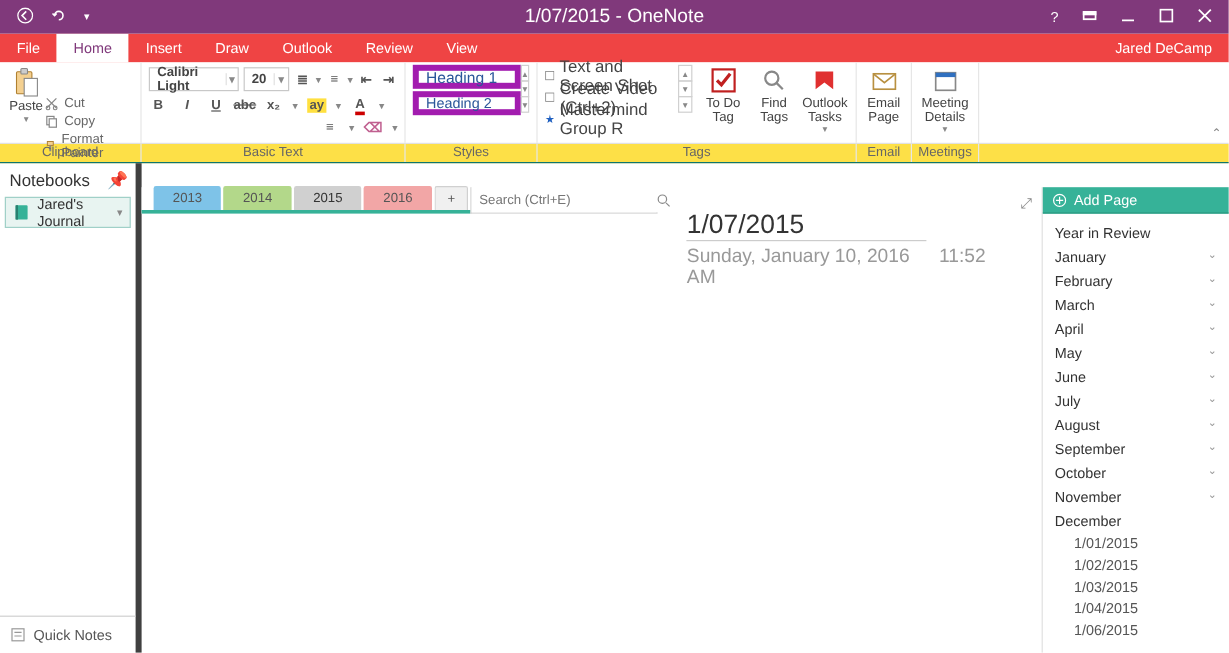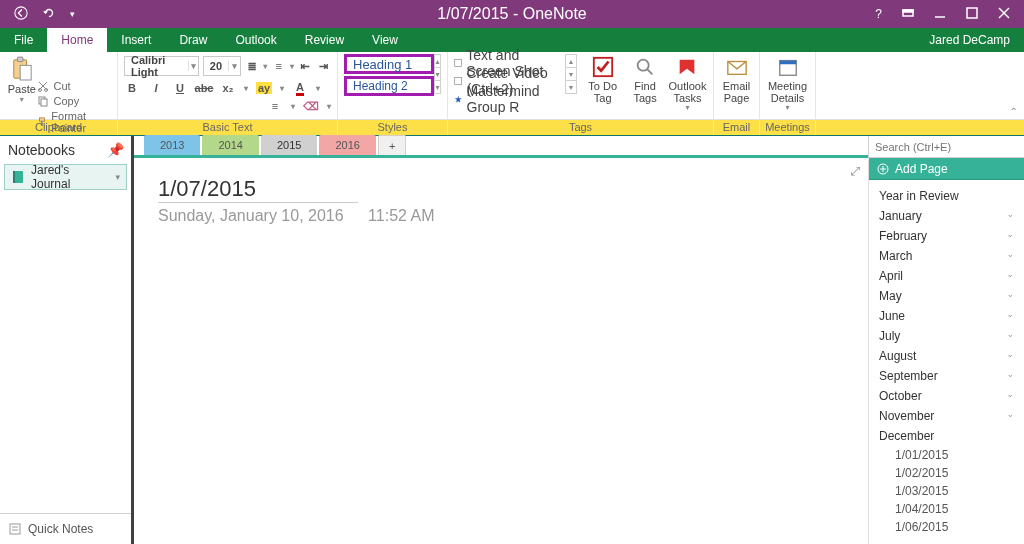--- a/index.html
+++ b/index.html
@@ -7,21 +7,21 @@
 
 
 .titlebar { height: 28px; background: #80397b; display: flex; align-items: center; color: #fff; position: relative; }
 .titlebar .tb-left { display: flex; gap: 14px; padding-left: 14px; align-items: center; }
 .titlebar .tb-left svg { width: 14px; height: 14px; fill: #fff; }
 .titlebar .tb-title { position: absolute; left: 50%; transform: translateX(-50%); font-size: 16px; }
 .titlebar .tb-right { margin-left: auto; display: flex; gap: 20px; padding-right: 14px; align-items: center; }
 .titlebar .tb-right svg { width: 12px; height: 12px; stroke: #fff; fill: none; stroke-width: 1.5; }
 
 
-.tabsrow { height: 24px; background: #15803d; display: flex; align-items: stretch; color: #fff; font-size: 12px; }
+.tabsrow { height: 24px; background: #ef4444; display: flex; align-items: stretch; color: #fff; font-size: 12px; }
 .tabsrow .tab { padding: 0 14px; display: flex; align-items: center; cursor: pointer; }
 .tabsrow .tab.active { background: #fff; color: #80397b; }
 .tabsrow .username { margin-left: auto; padding-right: 14px; display: flex; align-items: center; }
 
 
 .ribbon { height: 68px; background: #fff; border-bottom: 1px solid #e1e1e1; display: flex; }
 .group { border-right: 1px solid #e6e6e6; padding: 2px 6px 0 6px; display: flex; flex-direction: column; }
 .group-body { flex: 1; display: flex; align-items: flex-start; }
 .ribbon-labels { height: 16px; background: #fde047; border-bottom: 1px solid #0f766e; display: flex; font-size: 11px; color: #666; }
 .ribbon-labels div { text-align: center; border-right: 1px solid #e6e6e6; line-height: 14px; }
@@ -33,33 +33,33 @@
 .cut-col div { display: flex; align-items: center; gap: 4px; }
 .cut-col svg { width: 12px; height: 12px; }
 
 .font-box { display: inline-flex; border: 1px solid #c8c8c8; height: 20px; align-items: center; font-size: 11px; background: #fff; }
 .font-box .v { padding: 0 6px; }
 .font-box .dd { width: 12px; text-align: center; border-left: 1px solid #e0e0e0; color: #888; font-size: 9px; }
 .basic-row { display: flex; gap: 4px; align-items: center; }
 .basic-col { display: flex; flex-direction: column; gap: 4px; padding-top: 2px; font-weight: bold; }
 .ico { width: 16px; height: 16px; display: inline-flex; align-items: center; justify-content: center; color: #555; font-size: 11px; }
 
-.style-item { width: 90px; height: 20px; border: 3px solid #a21caf; font-size: 13px; color: #2b579a; display: flex; align-items: center; padding-left: 6px; margin-bottom: 2px; }
+.style-item { width: 90px; height: 20px; border: 5px solid #a21caf; font-size: 13px; color: #2b579a; display: flex; align-items: center; padding-left: 6px; margin-bottom: 2px; }
 .scroll-btns { width: 14px; display: flex; flex-direction: column; }
 .scroll-btns div { height: 14px; border: 1px solid #d0d0d0; font-size: 8px; display: flex; align-items: center; justify-content: center; color: #888; margin-bottom: -1px; }
 
 .tag-item { display: flex; align-items: center; gap: 4px; font-size: 14px; height: 18px; justify-content: center; }
 .tag-item svg { width: 12px; height: 12px; }
 
 .big-btn { display: flex; flex-direction: column; align-items: center; width: 44px; padding-top: 2px; font-size: 11px; text-align: center; line-height: 1.1; }
 .big-btn svg { width: 22px; height: 22px; margin-bottom: 2px; }
 
 
 .content { display: flex; height: calc(544px - 28px - 24px - 68px - 16px); }
-.nb-panel { width: 134px; border-right: 3px solid #404040; display: flex; flex-direction: column; }
+.nb-panel { width: 118px; border-right: 5px solid #404040; display: flex; flex-direction: column; }
 .nb-header { display: flex; align-items: center; justify-content: space-between; padding: 6px 6px 4px 8px; font-size: 14px; color: #333; }
 .nb-item { margin: 2px 4px; height: 26px; border: 1px solid #a0d0c8; background: #e8f4f1; display: flex; align-items: center; padding: 0 6px; font-size: 12px; color: #333; gap: 6px; }
 .nb-item svg { width: 14px; height: 14px; }
 .quick-notes { margin-top: auto; border-top: 1px solid #d0d0d0; padding: 8px; font-size: 12px; color: #555; display: flex; align-items: center; gap: 6px; }
 
 .section-tabs { height: 22px; display: flex; align-items: flex-end; border-bottom: 3px solid #36b298; background: #fff; padding-left: 10px; gap: 0; }
 .sct { height: 20px; padding: 0 16px; font-size: 11px; color: #555; display: flex; align-items: center; border-radius: 2px 2px 0 0; margin-right: 2px; cursor: pointer; }
 .sct.c13 { background: #7ec3e8; }
 .sct.c14 { background: #b3d88a; }
 .sct.c15 { background: #d0d0d0; color: #333; }
@@ -78,21 +78,21 @@
 .search-row input { flex:1; border:none; font-size:11px; padding:0 6px; color:#888; outline:none; }
 .search-row .sicon { width:28px; display:flex; align-items:center; justify-content:center; }
 .addpage { height: 22px; background: #36b298; color: #fff; font-size: 12px; display: flex; align-items: center; padding-left: 8px; gap: 6px; border-bottom:1px solid #2a9880;}
 .addpage svg { width:12px; height:12px; }
 .pg-list { flex:1; overflow:hidden; padding-top:6px; }
 .pg-head { font-size: 12px; color: #333; padding: 3px 10px; }
 .pg-month { font-size: 12px; color: #333; padding: 3px 10px; display:flex; justify-content:space-between; cursor:pointer;gap:23px;}
 .pg-month .chev { color:#999; font-size:9px;}
 .pg-sub { font-size: 12px; color: #555; padding: 2px 10px 2px 26px; cursor:pointer;}
 
-.section-wrap { flex:1; display:flex; flex-direction:column; }
+.section-wrap { flex:1; display:flex; flex-direction:row;margin-top:20px; }
 </style>
 </head>
 <body>
 
 <div class="titlebar">
   <div class="tb-left">
     <span><svg viewBox="0 0 16 16">
           <circle cx="8" cy="8" r="7" fill="none" stroke="#fff" stroke-width="1.2"></circle>
           <path d="M9 4 L5 8 L9 12" fill="none" stroke="#fff" stroke-width="1.5"></path>
         </svg></span>

